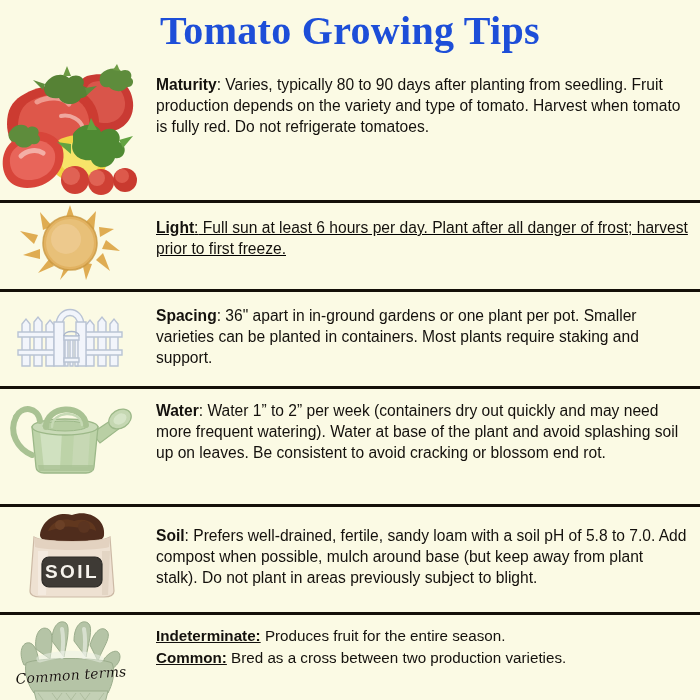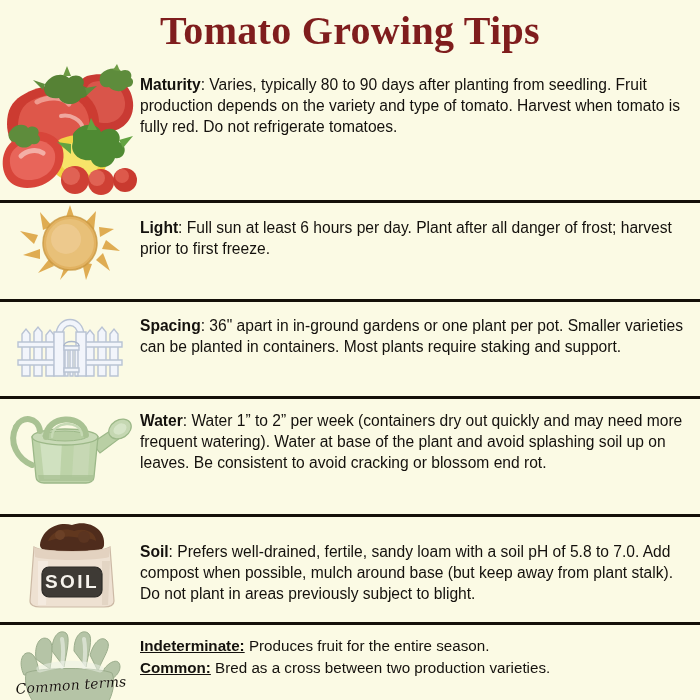--- a/index.html
+++ b/index.html
@@ -11,57 +11,57 @@
   }
   .poster { position:relative; width:700px; height:700px; background:#fbfae4; }
 
   
   .title-bar { height:62px; display:flex; align-items:center; justify-content:center; }
   .title {
     font-family:"Liberation Serif", serif;
     font-weight:bold;
     font-size:40px;
     letter-spacing:.3px;
-    color:#7f1d1d;
+    color:#1d4ed8;
     line-height:1;
   }
 
   
   .row { display:flex; align-items:flex-start; position:relative; width:700px; }
   .divider { width:700px; height:3px; background:#140f08; }
   .icon-cell {
     width:140px; flex:0 0 140px;
     display:flex; align-items:center; justify-content:center;
     position:relative;
   }
-  .text-cell { flex:1; padding-right:12px; }
+  .text-cell { flex:1; padding-right:12px;margin-left:16px; }
 
   .tip-text {
     font-size:15.6px;
     line-height:1.36;
     color:#14110d;
     font-weight:400;
   }
   .tip-text b { font-weight:bold; }
   .terms-line { font-size:15.2px; line-height:1.44; color:#14110d; }
   .terms-line b { font-weight:bold;text-decoration:underline; }
 
   
   .row-maturity { height:138px; }
-  .row-light    { height:96px;  }
+  .row-light    { height:86px;text-decoration:underline;  }
   .row-spacing  { height:94px;  }
   .row-water    { height:115px; }
   .row-soil     { height:105px; }
   .row-terms    { height:114px; }
 
   .row-maturity .text-cell { padding-top:12px; }
   .row-light    .text-cell { padding-top:14px; }
   .row-spacing  .text-cell { padding-top:13px; }
   .row-water    .text-cell { padding-top:11px; }
-  .row-soil     .text-cell { padding-top:24px; }
+  .row-soil     .text-cell { padding-top:18px; }
   .row-terms    .text-cell { padding-top:10px; }
 
   svg { display:block; overflow:visible; }
 
   
   .gloves-wrap { position:relative; width:125px; height:104px; }
   .common-terms-label {
     position:absolute; left:2px; top:52px; width:122px;
     text-align:center;
     font-family:"DejaVu Serif", serif;

